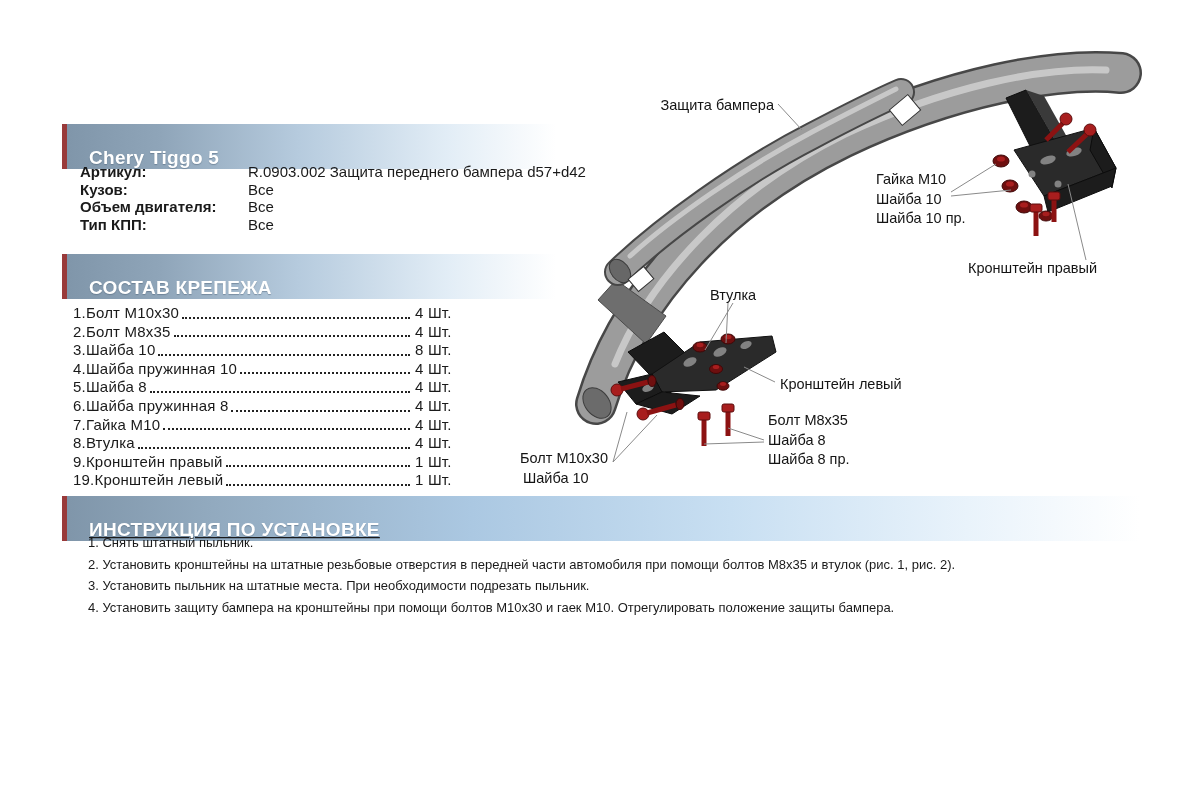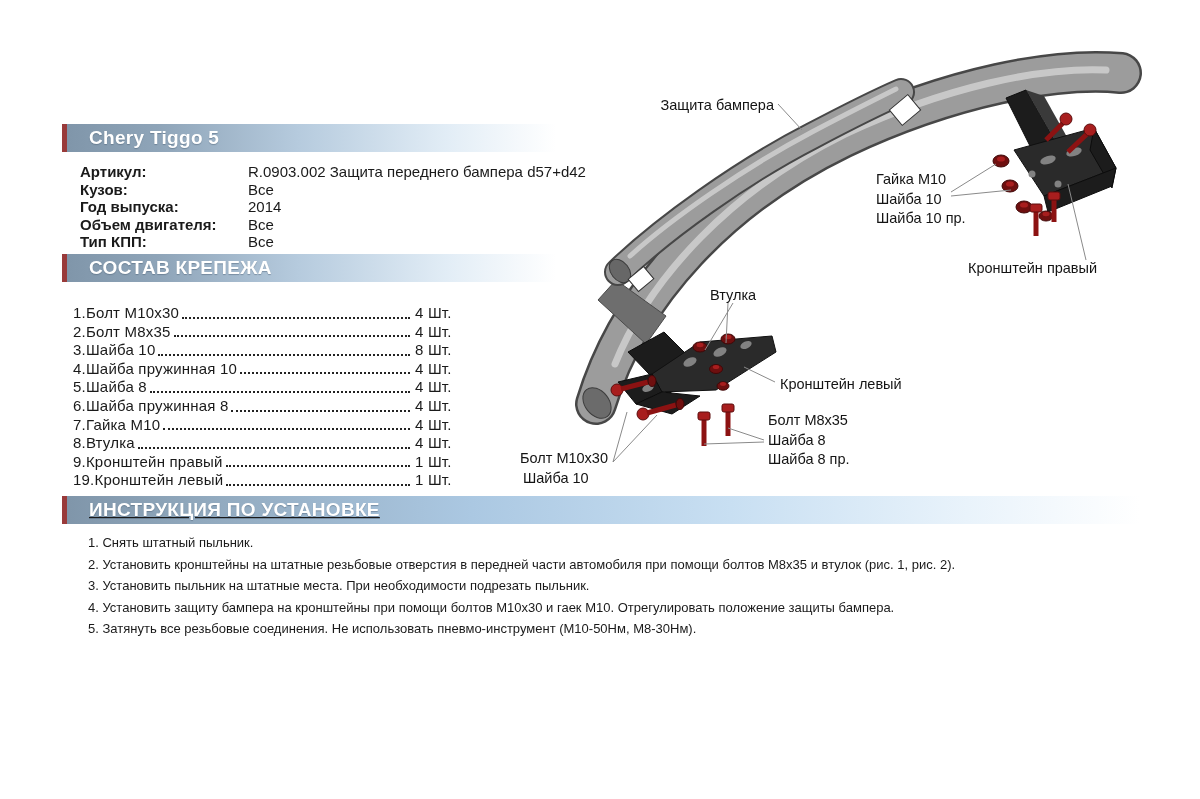--- a/index.html
+++ b/index.html
@@ -3,21 +3,21 @@
 <meta charset="utf-8">
 <style>
   :root{ --accent:#993a3a; --steel:#7f95a9; --hardware-red:#9e1b1b; }
   *{box-sizing:border-box;}
   html,body{margin:0;padding:0;}
   body{
     width:1200px;height:799px;position:relative;overflow:hidden;
     background:#ffffff;color:#1a1a1a;
     font-family:"Liberation Sans",sans-serif;
   }
-  .bar{position:absolute;left:62px;height:28px;display:flex;align-items:center;padding-left:27px;}
+  .bar{position:absolute;left:62px;height:45px;display:flex;align-items:flex-end;padding-left:27px;}
   .bar::before{content:"";position:absolute;left:0;top:0;bottom:0;width:5px;background:var(--accent);}
   .bar-short{width:494px;background:linear-gradient(90deg,#7f95a9 0%,#8fa5b9 20%,#b6cbde 48%,#e2edf6 78%,#ffffff 100%);}
   .bar-long{width:1078px;background:linear-gradient(90deg,#7f95a9 0%,#92aabf 14%,#abc8e2 38%,#c8dff2 62%,#e9f3fb 84%,#ffffff 100%);text-decoration:underline;}
   .bar-title{color:#fff;font-weight:bold;font-size:19px;letter-spacing:.3px;text-shadow:0 1px 1px rgba(70,90,110,.45);}
   #bar-product{top:124px;}
   #bar-hardware{top:254px;}
   #bar-instructions{top:496px;}
 
   .specs{position:absolute;left:80px;top:163px;font-size:15px;line-height:17.5px;}
   .spec-row{display:flex;}
@@ -58,24 +58,20 @@
 <div class="specs">
   <div class="spec-row">
     <span class="spec-label">Артикул:</span>
     <span class="spec-value">R.0903.002 Защита переднего бампера d57+d42</span>
   </div>
   <div class="spec-row">
     <span class="spec-label">Кузов:</span>
     <span class="spec-value">Все</span>
   </div>
   <div class="spec-row">
-    <span class="spec-label">Год выпуска:</span>
-    <span class="spec-value">2014</span>
-  </div>
-  <div class="spec-row">
     <span class="spec-label">Объем двигателя:</span>
     <span class="spec-value">Все</span>
   </div>
   <div class="spec-row">
     <span class="spec-label">Тип КПП:</span>
     <span class="spec-value">Все</span>
   </div>
 </div>
 
 <div class="bar bar-short" id="bar-hardware">
@@ -137,21 +133,20 @@
 
 <div class="bar bar-long" id="bar-instructions">
   <span class="bar-title">ИНСТРУКЦИЯ ПО УСТАНОВКЕ</span>
 </div>
 
 <div class="steps">
   <p>1. Снять штатный пыльник.</p>
   <p>2. Установить кронштейны на штатные резьбовые отверстия в передней части автомобиля при помощи болтов М8х35 и втулок (рис. 1, рис. 2).</p>
   <p>3. Установить пыльник на штатные места. При необходимости подрезать пыльник.</p>
   <p>4. Установить защиту бампера на кронштейны при помощи болтов М10х30 и гаек М10. Отрегулировать положение защиты бампера.</p>
-  <p>5. Затянуть все резьбовые соединения. Не использовать пневмо-инструмент (М10-50Нм, М8-30Нм).</p>
 </div>
 
 <svg id="diagram" width="720" height="480" viewBox="480 20 720 480">
 
   <g>
     <path class="tube-outline" stroke-width="42" d="M 596 404 C 630 292 722 196 842 138 C 952 86 1056 67 1121 73"></path>
     <path class="tube-body" stroke-width="37" d="M 596 404 C 630 292 722 196 842 138 C 952 86 1056 67 1121 73"></path>
     <path class="tube-hl" stroke-width="7" transform="translate(0,-8)" d="M 615 372 C 650 285 732 198 845 142 C 945 95 1040 75 1106 78"></path>
     <ellipse cx="597" cy="403" rx="12" ry="17" transform="rotate(-38 597 403)" fill="#6b6b6b" stroke="#3d3d3d"></ellipse>
   </g>

